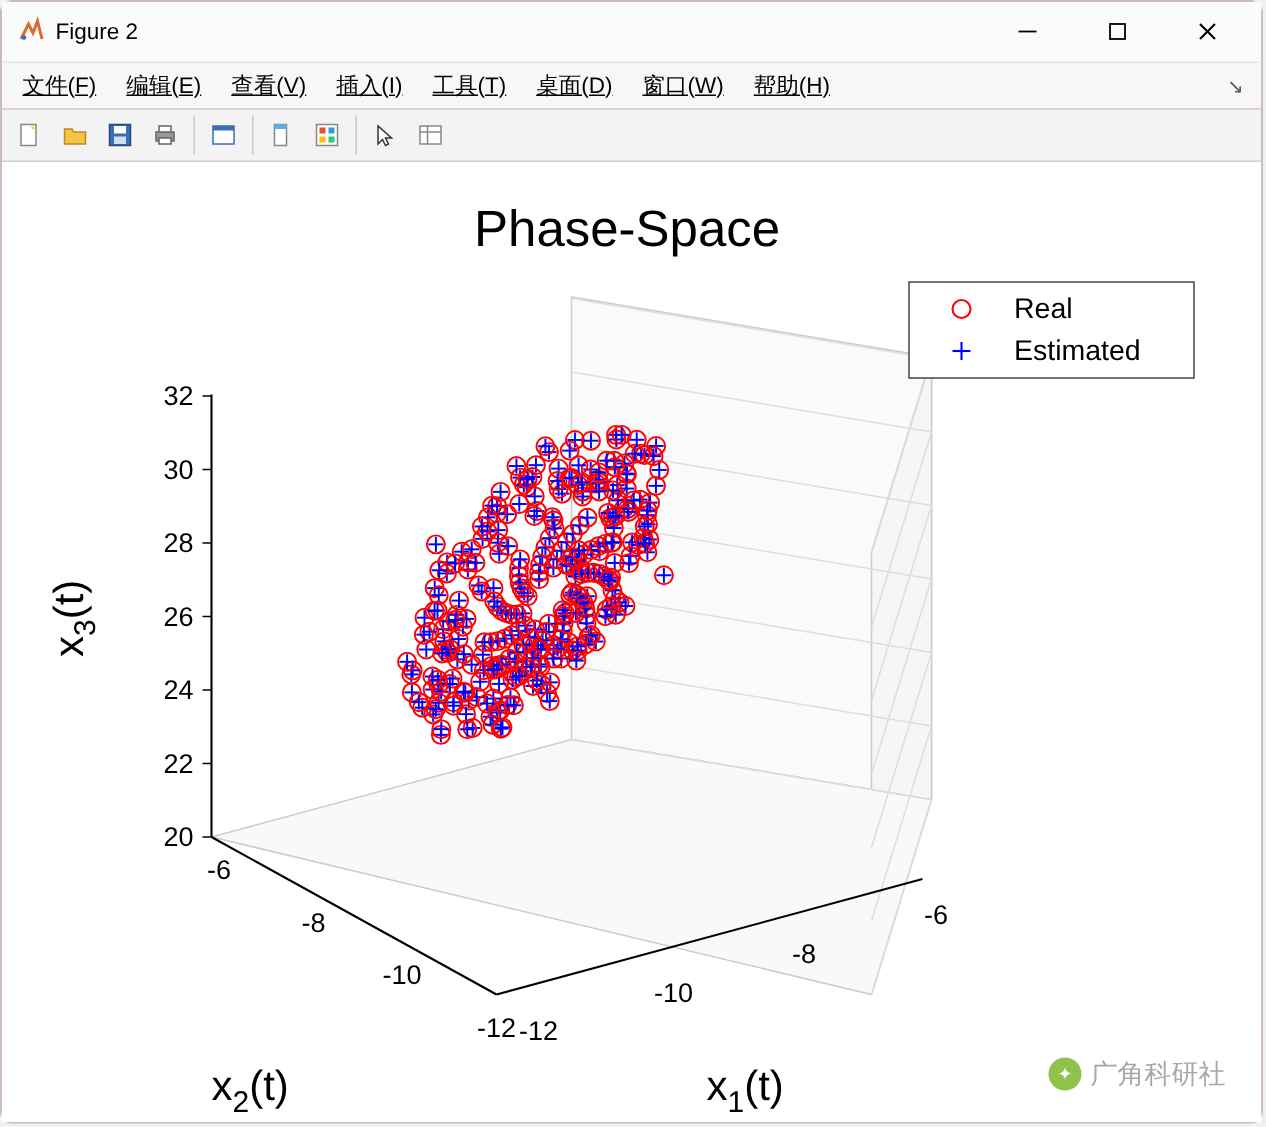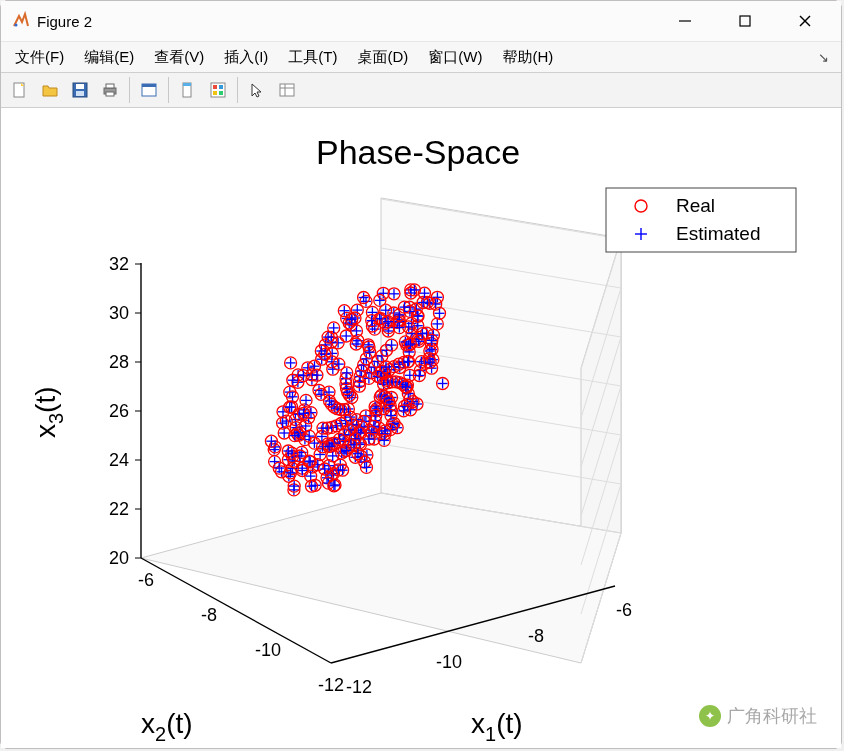--- a/index.html
+++ b/index.html
@@ -51,21 +51,21 @@
 .win-btn svg { width:14px; height:14px; }
 .menubar {
   height: 30px;
   display: flex;
   align-items: center;
   padding: 0 6px;
   background: #f7f7f7;
   border-bottom: 1px solid #cfcfcf;
   font-size: 15px;
 }
-.menu-item { padding: 2px 8px; margin-right: 4px; cursor: default; }
+.menu-item { padding: 2px 8px; margin-right: 4px; cursor: default; text-decoration: underline; }
 .menu-arrow { margin-left:auto; color:#555; font-size:13px; padding-right:6px;}
 .toolbar {
   height: 34px;
   display: flex;
   align-items: center;
   background: #f3f3f3;
   border-bottom: 1px solid #cfcfcf;
   padding: 0 4px;
 }
 .tbar-btn {

